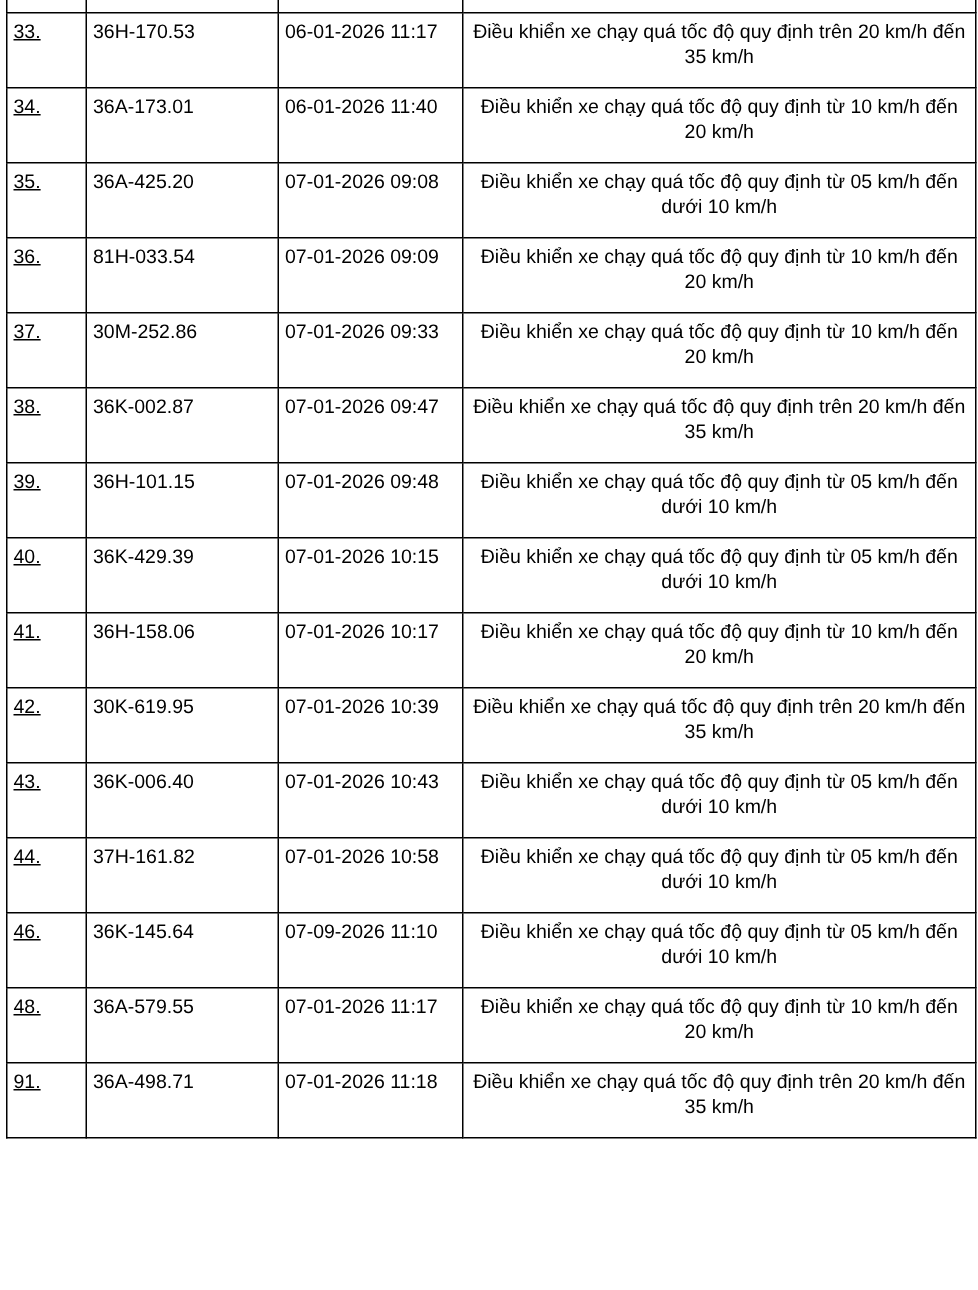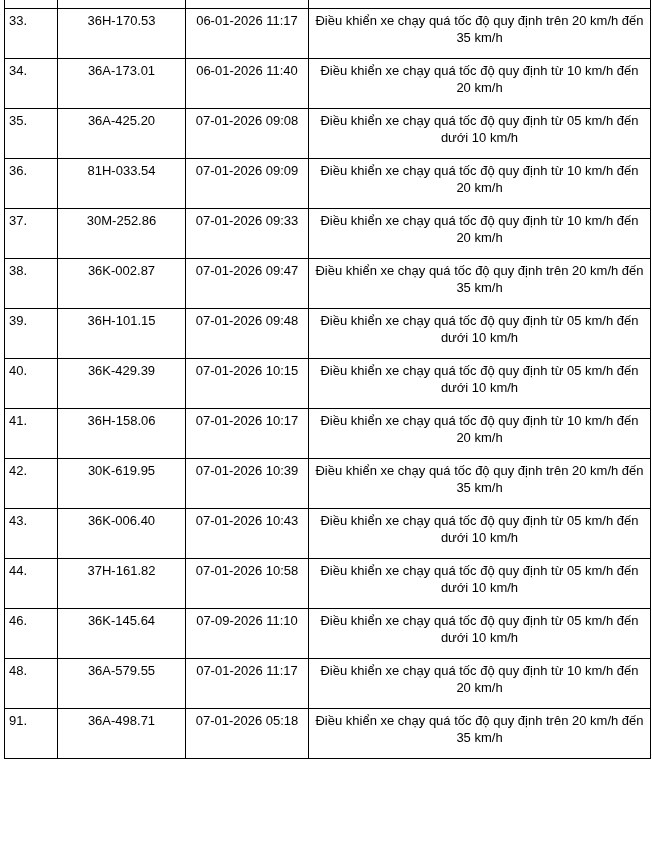--- a/index.html
+++ b/index.html
@@ -31,24 +31,25 @@
     border-top: none;
     height: 8px;
     padding: 0;
   }
   tr.data-row td {
     height: 46px; 
   }
   td.col-no {
     text-align: left;
     padding-left: 8px;
+    text-decoration: underline;
   }
   td.col-plate,
   td.col-datetime {
-    text-align: center;
+    text-align: left;
     margin-top: 44px;
   }
   td.col-violation {
     text-align: center;
     font-size: 12px;
     line-height: 19px;
     padding: 2px 6px 0 6px;
   }
 </style>
 </head>
@@ -165,17 +166,17 @@
   <tr class="data-row">
     <td class="col-no">48.</td>
     <td class="col-plate">36A-579.55</td>
     <td class="col-datetime">07-01-2026 11:17</td>
     <td class="col-violation">Điều khiển xe chạy quá tốc độ quy định từ 10 km/h đến 20 km/h</td>
   </tr>
 
   <tr class="data-row">
     <td class="col-no">91.</td>
     <td class="col-plate">36A-498.71</td>
-    <td class="col-datetime">07-01-2026 05:18</td>
+    <td class="col-datetime">07-01-2026 11:18</td>
     <td class="col-violation">Điều khiển xe chạy quá tốc độ quy định trên 20 km/h đến 35 km/h</td>
   </tr>
 </tbody>
 </table>
 
 </body></html>

